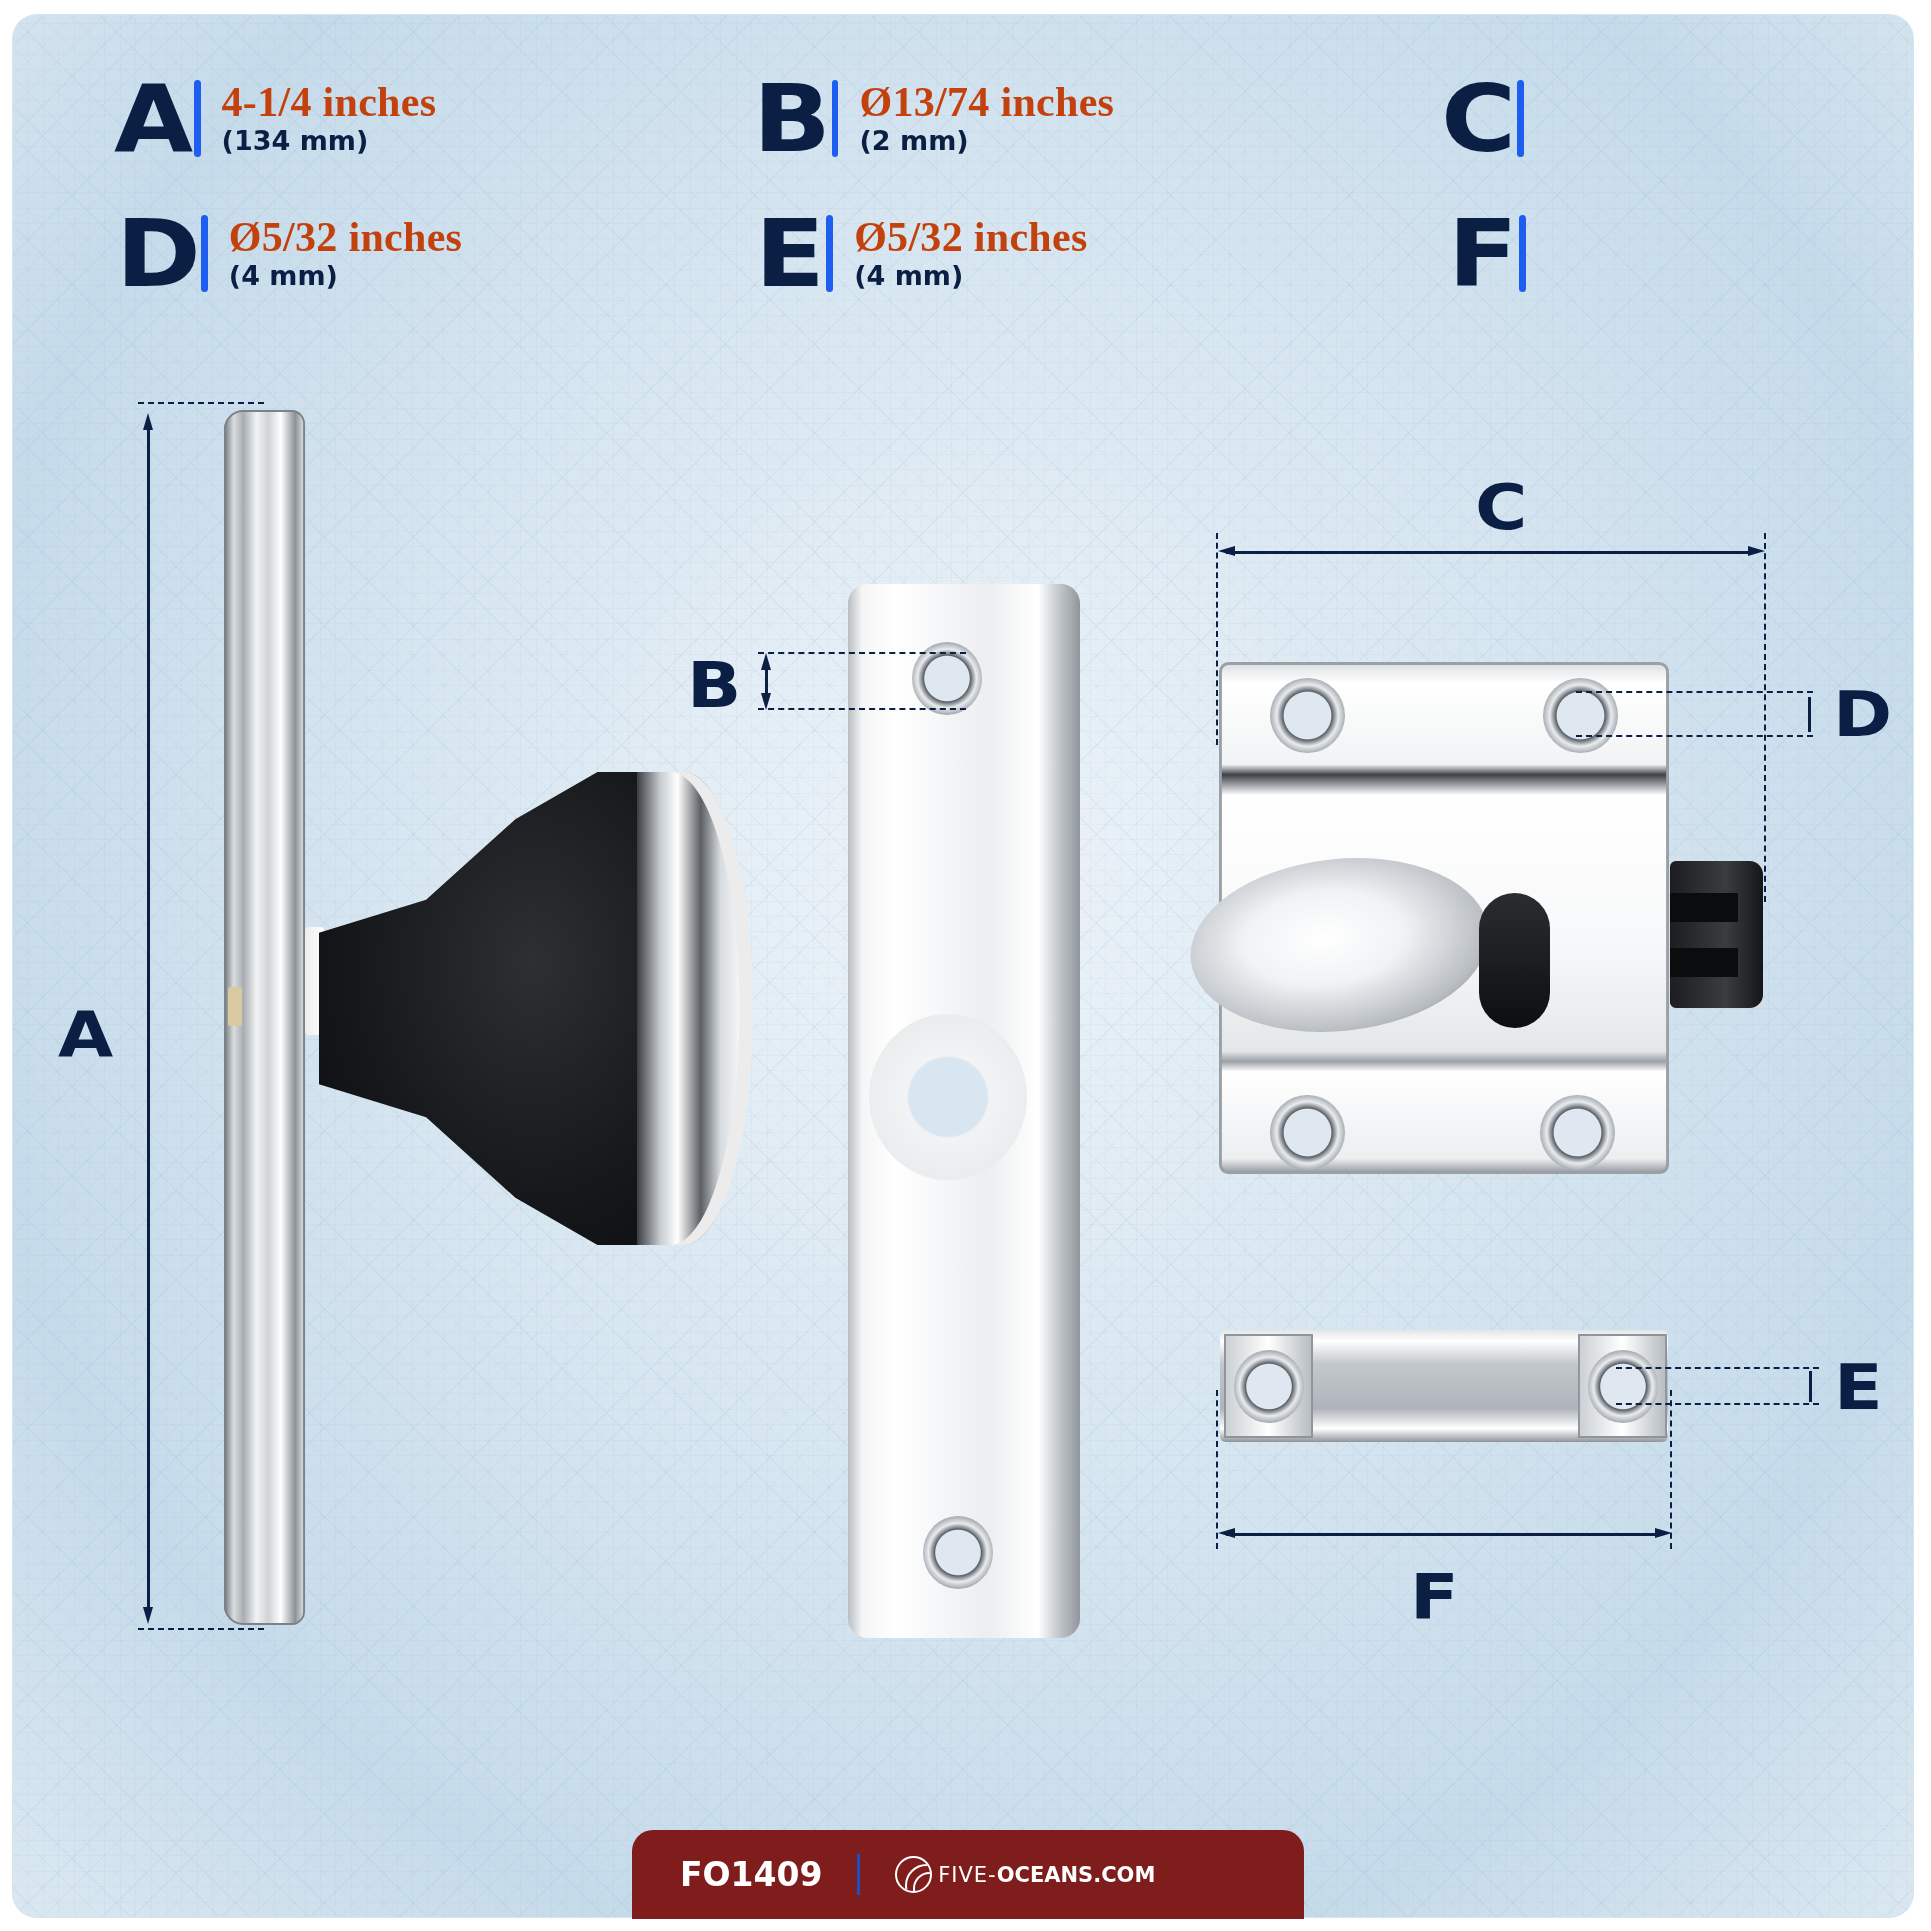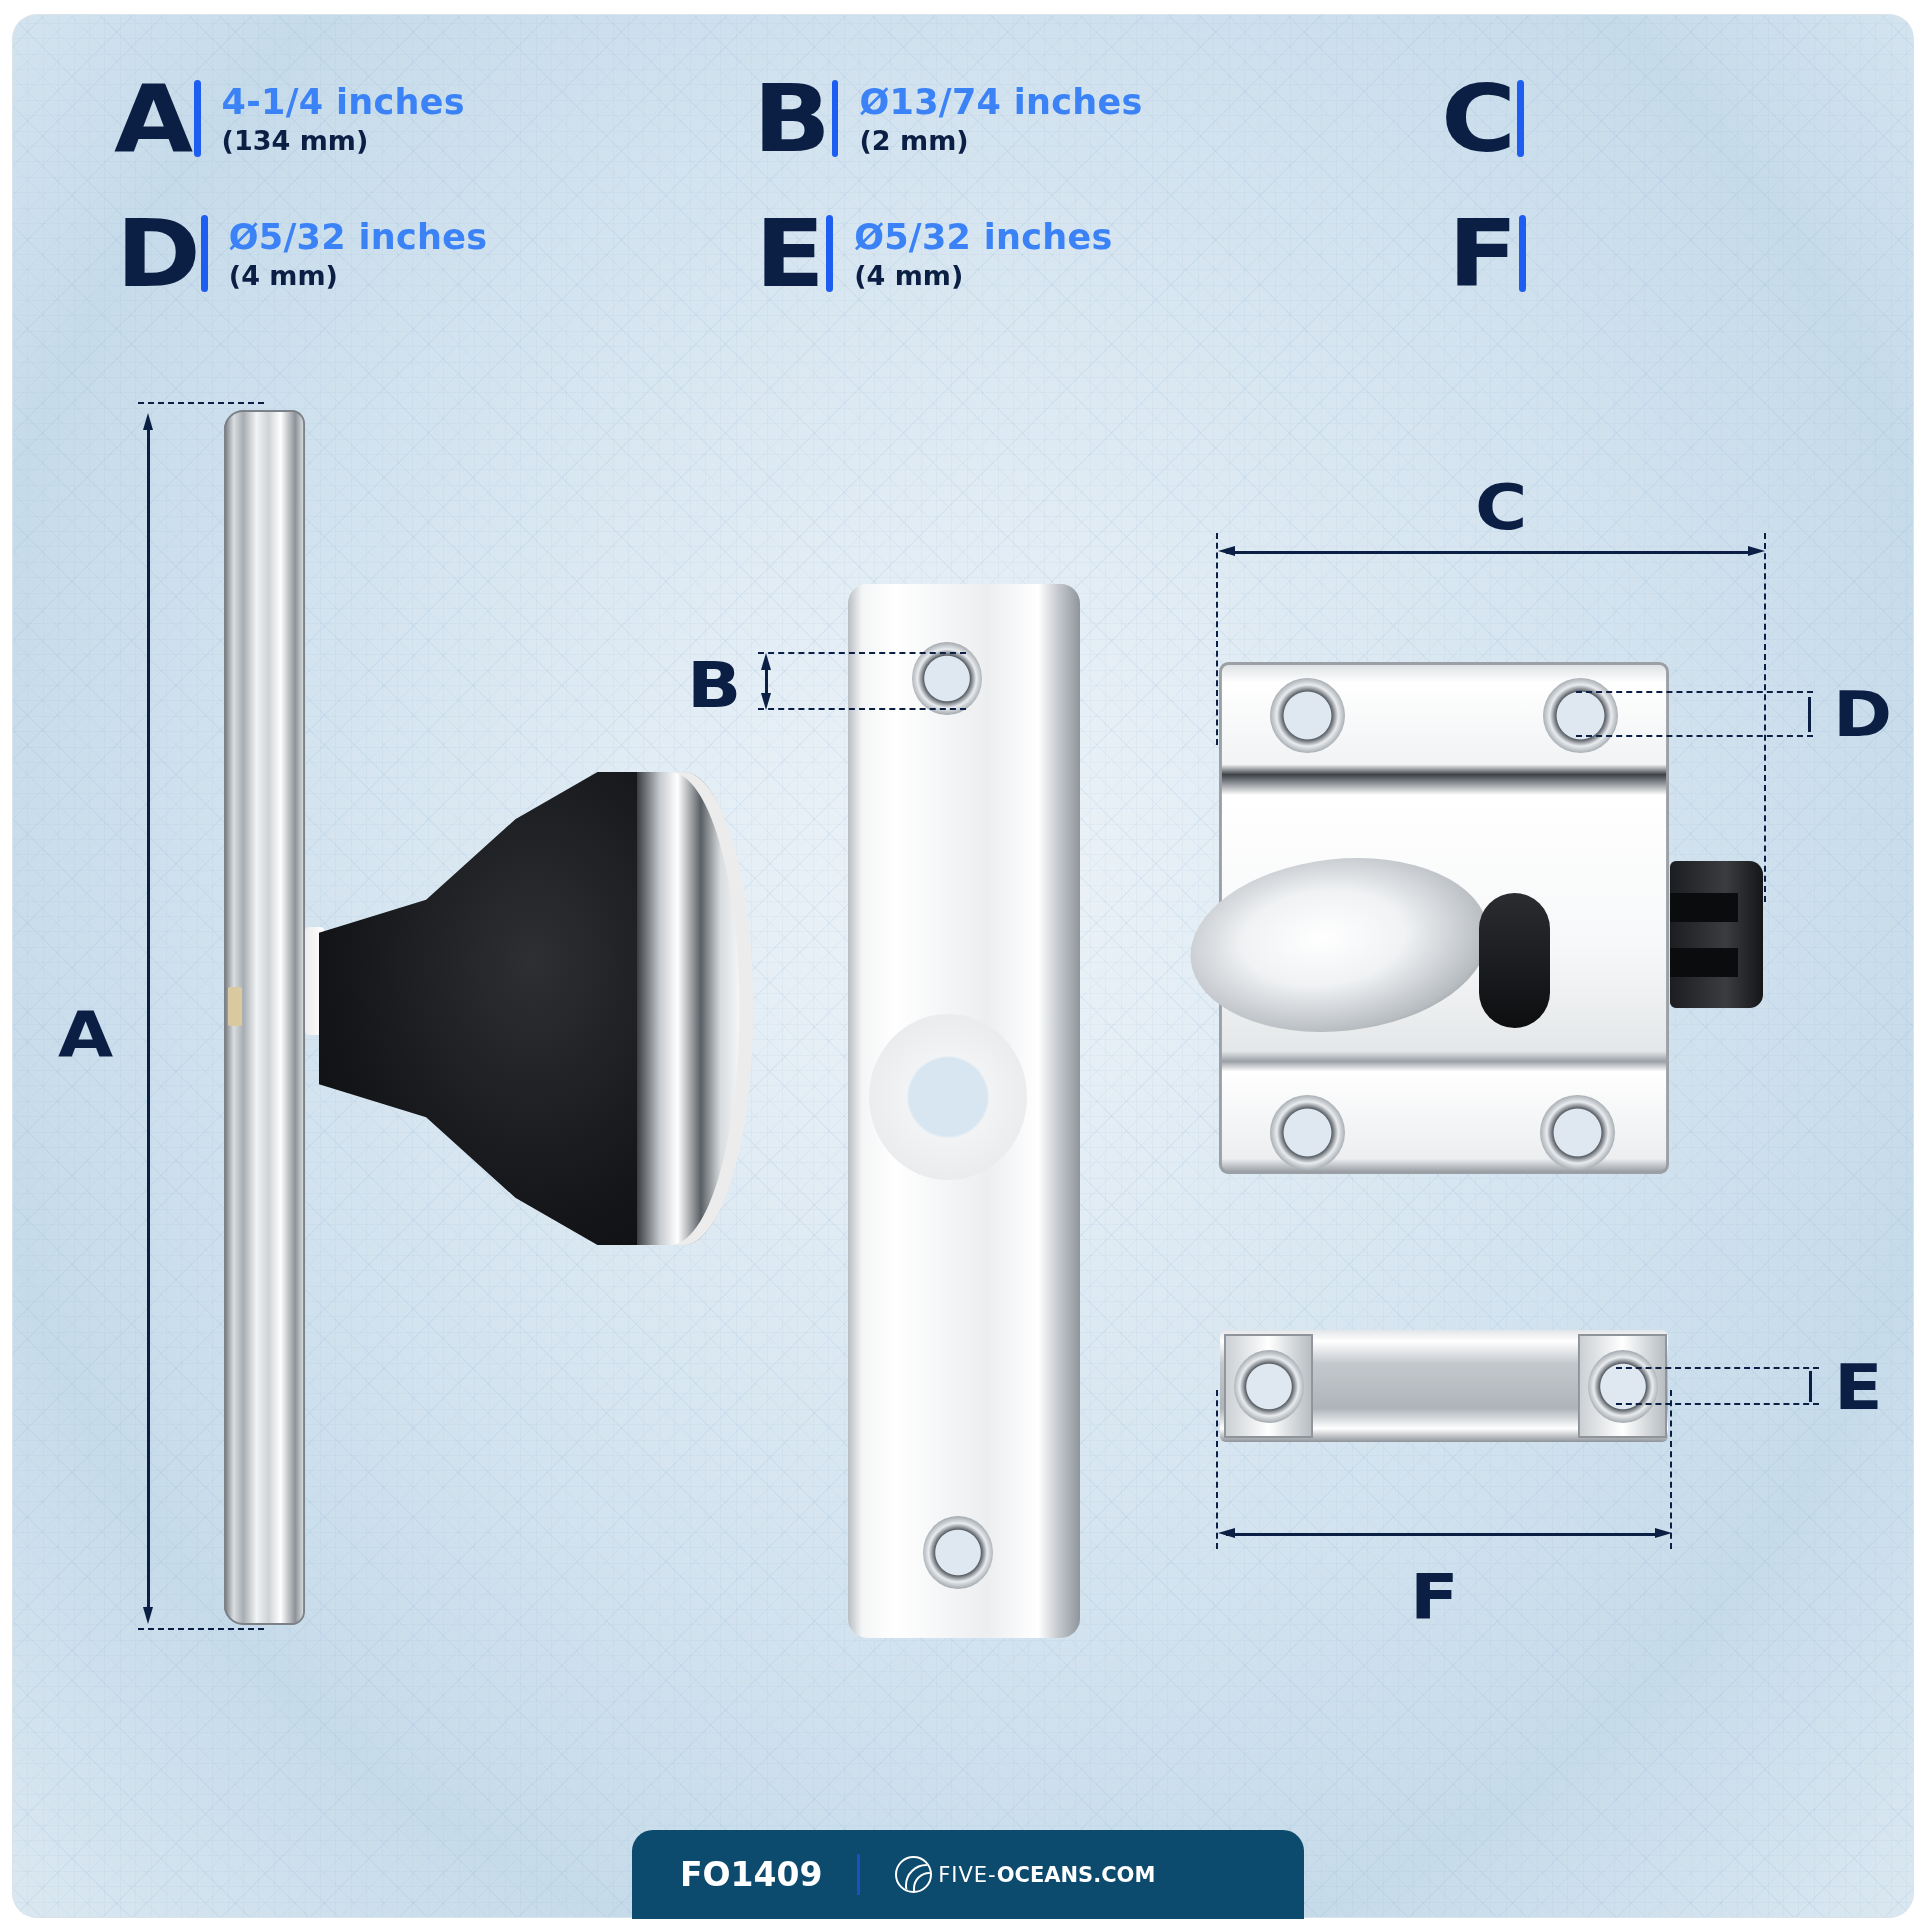--- a/index.html
+++ b/index.html
@@ -12,34 +12,34 @@
              repeating-linear-gradient(-45deg, rgba(120,160,200,0.10) 0 1px, transparent 1px 21px),
              repeating-linear-gradient(0deg, rgba(130,170,210,0.08) 0 1px, transparent 1px 15.4px),
              repeating-linear-gradient(90deg, rgba(130,170,210,0.08) 0 1px, transparent 1px 15.4px),
              radial-gradient(ellipse at 50% 45%, #eef4f9 0%, #d6e5f0 45%, #c6dbea 75%, #dbe8f1 100%),
              linear-gradient(180deg, #c9dceb 0%, #e3edf5 60%, #e8f0f6 100%);
            box-shadow: 0 0 0 1px #d8e3ec inset; }
   .spec { position:absolute; display:flex; align-items:flex-start; }
   .spec .letter { font-family:"DejaVu Sans", sans-serif; font-weight:bold; color:#0b1f45; font-size:93px; line-height:73px; height:73px; letter-spacing:-1.9px; transform:scaleX(1.1); transform-origin:left; }
   .spec .bar { width:6.8px; height:77px; background:#1d5df0; border-radius:3.9px; margin-left:9.7px; margin-top:-2.9px; }
   .spec .texts { margin-left:21px; display:flex; flex-direction:column; }
-  .spec .inch { font-weight:bold; color:#3b82f6; font-size:35px; line-height:39px; letter-spacing:0.3px; }
+  .spec .inch { font-weight:bold; color:#c2410c; font-size:42px; line-height:39px; letter-spacing:0.3px;font-family:Liberation Serif, serif; }
   .spec .mm { font-weight:bold; color:#0b1f45; font-size:27px; line-height:37px; }
   .dimlabel { position:absolute; font-weight:bold; color:#0b1f45; font-size:62px; line-height:62px; transform:scaleX(1.15); transform-origin:left; }
   .dash-h { position:absolute; height:0; border-top:2.9px dashed #0b1f45; }
   .dash-v { position:absolute; width:0; border-left:2.9px dashed #0b1f45; }
   .line-h { position:absolute; height:2.9px; background:#0b1f45; }
   .line-v { position:absolute; width:2.9px; background:#0b1f45; }
   .arrow-l, .arrow-r, .arrow-u, .arrow-d { position:absolute; width:0; height:0; }
   .arrow-l { border-top:5.8px solid transparent; border-bottom:5.8px solid transparent; border-right:17.4px solid #0b1f45; }
   .arrow-r { border-top:5.8px solid transparent; border-bottom:5.8px solid transparent; border-left:17.4px solid #0b1f45; }
   .arrow-u { border-left:5.8px solid transparent; border-right:5.8px solid transparent; border-bottom:17.4px solid #0b1f45; }
   .arrow-d { border-left:5.8px solid transparent; border-right:5.8px solid transparent; border-top:17.4px solid #0b1f45; }
   .hole { position:absolute; border-radius:50%; background:radial-gradient(circle, #dfe8f0 0 44%, #5a6067 46%, #e9ecef 58%, #8e959c 76%, #f3f4f5 90%); }
-  .footer { position:absolute; left:632px; top:1830px; width:672px; height:89px; background:#0c4a6e; border-radius:21px 21px 0 0; display:flex; align-items:center; }
+  .footer { position:absolute; left:632px; top:1830px; width:672px; height:89px; background:#7f1d1d; border-radius:21px 21px 0 0; display:flex; align-items:center; }
   .footer .sku { color:#ffffff; font-weight:bold; font-size:33px; margin-left:48px; }
   .footer .sep { width:2.9px; height:41px; background:#1d4fc0; margin-left:35px; margin-right:35px; }
   .footer .logo { display:flex; align-items:center; color:#ffffff; font-size:21px; }
   .footer .logo .thin { font-weight:normal; letter-spacing:1px; }
   .footer .logo .bold { font-weight:bold; }
   .logo-icon { width:37px; height:37px; border-radius:50%; border:2.9px solid #ffffff; box-sizing:border-box; margin-right:5.8px; position:relative; overflow:hidden; }
   .logo-icon::before { content:""; position:absolute; left:7.7px; top:5.8px; width:39px; height:39px; border-radius:50%; border:2.9px solid #ffffff; }
   .logo-icon::after { content:""; position:absolute; left:15.4px; top:13.5px; width:29px; height:29px; border-radius:50%; border:2.9px solid #ffffff; }
 </style>
 </head>

